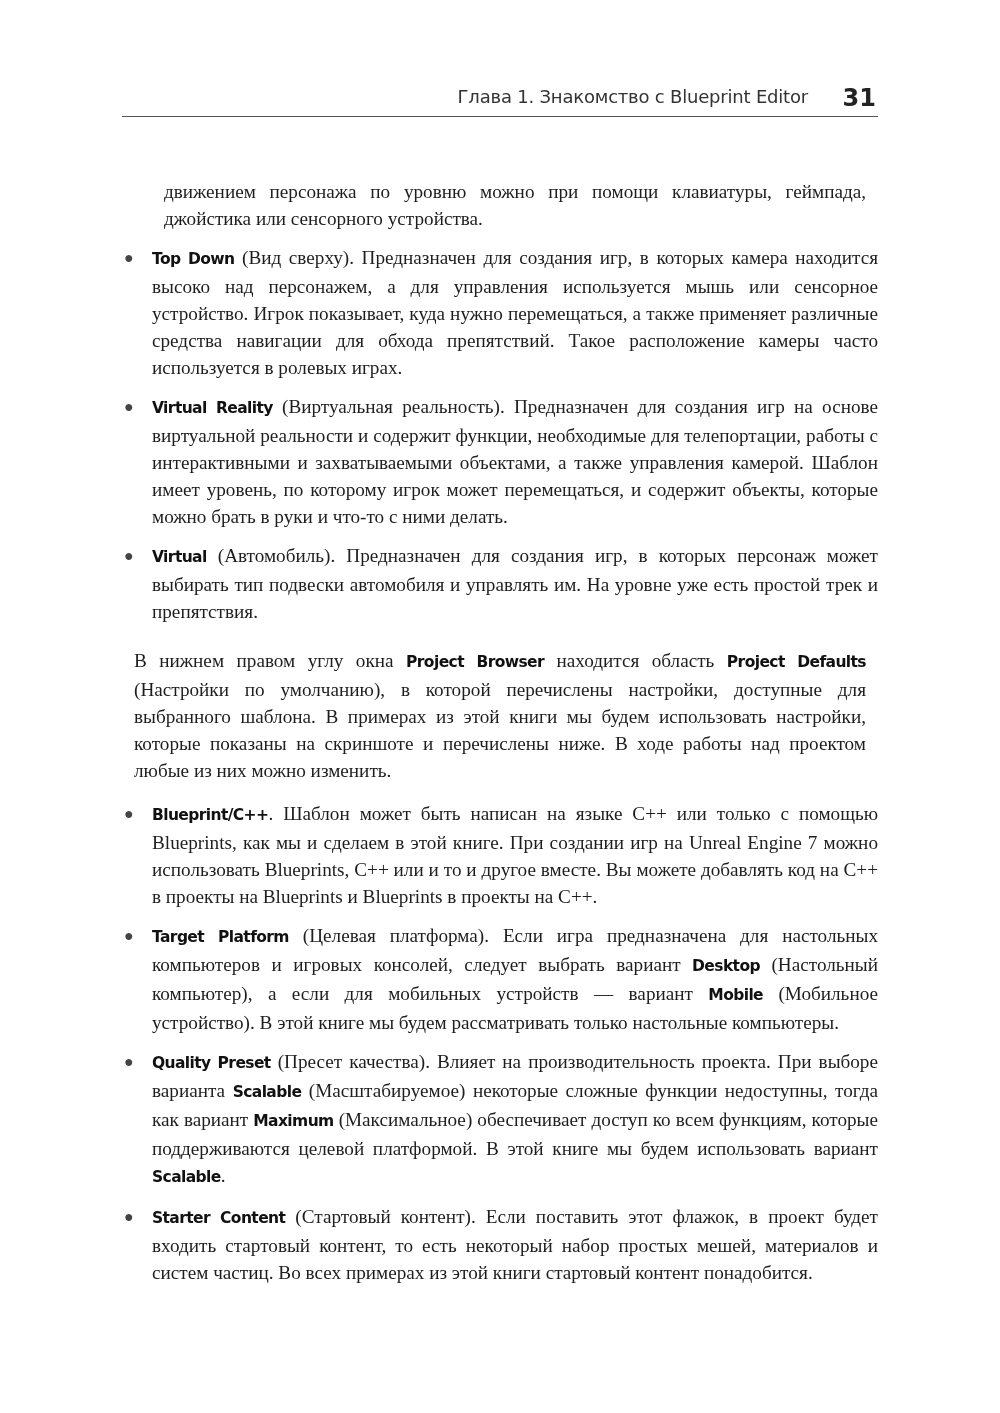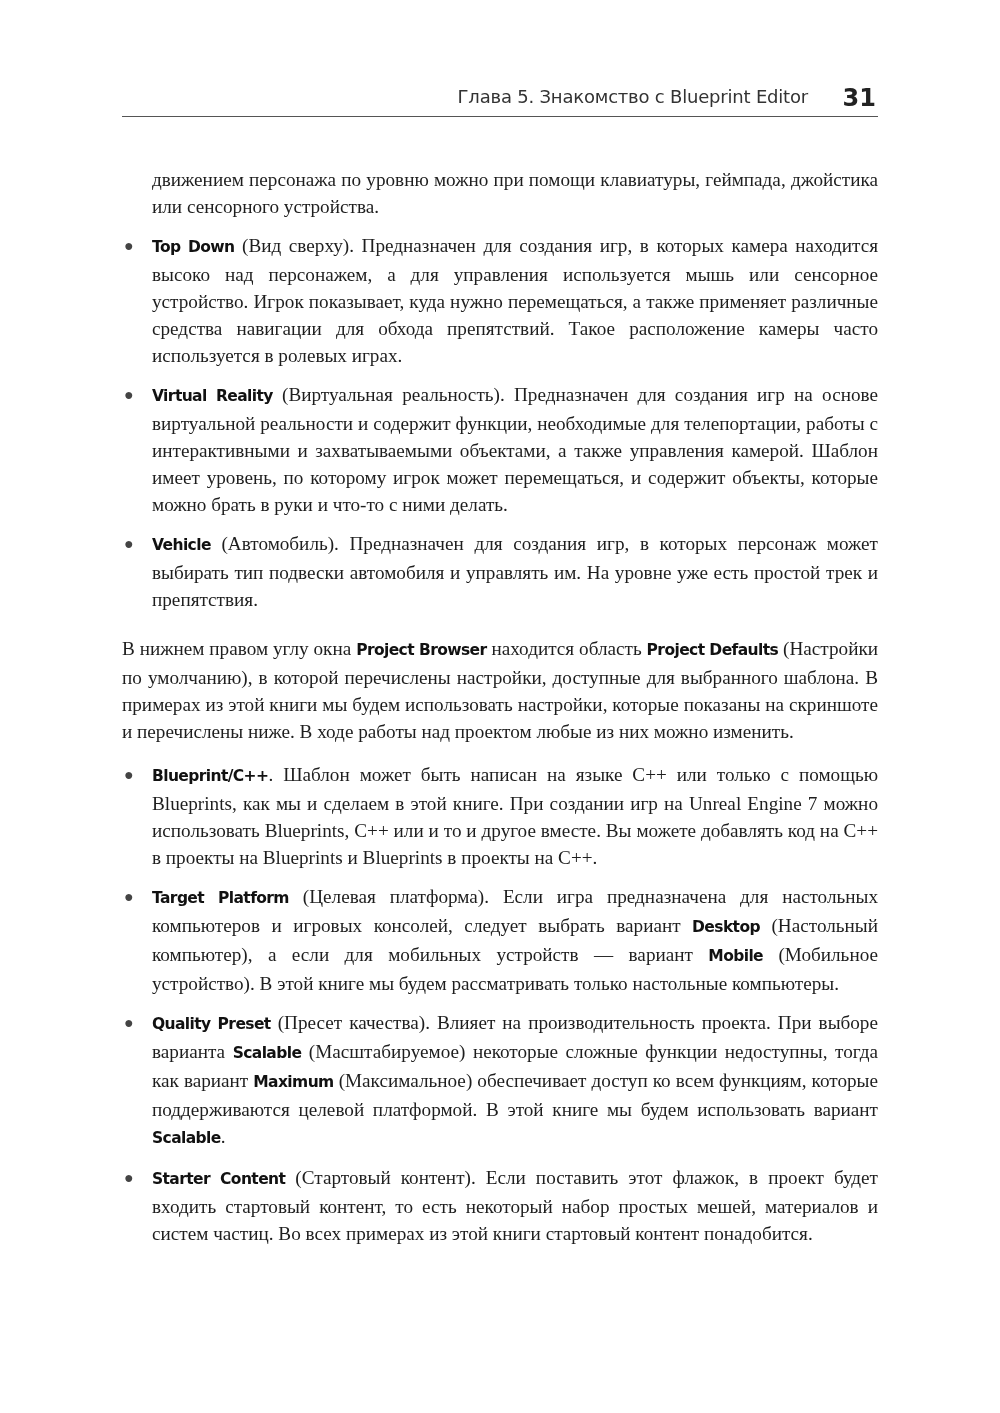--- a/index.html
+++ b/index.html
@@ -1,48 +1,48 @@
 <!DOCTYPE html>
 <html><head>
 <meta charset="utf-8">
 <style>
   html, body { margin: 0; padding: 0; background: #ffffff; }
   body { width: 1000px; height: 1413px; position: relative; overflow: hidden; color: #1e1e1e; }
   .header { position: absolute; left: 122px; top: 82px; width: 756px; height: 34px; border-bottom: 1.5px solid #555; }
   .header .chapter { position: absolute; right: 70px; top: 4px; font-family: "DejaVu Sans", sans-serif; font-size: 18px; color: #333; letter-spacing: -0.2px; }
   .header .pagenum { position: absolute; right: 2px; top: 2px; font-family: "DejaVu Sans", sans-serif; font-weight: bold; font-size: 24px; color: #222; }
   .content { position: absolute; left: 122px; top: 166px; width: 756px; font-family: "Liberation Serif", serif; font-size: 19.2px; line-height: 27px; text-align: justify; }
-  .content p { margin: 0; }
+  .content p { margin: 12px; }
   .cont { padding-left: 30px; margin-bottom: 12px !important; }
   ul { list-style: none; margin: 0; padding: 0; }
   li { position: relative; padding-left: 30px; margin-bottom: 12px; }
   li .bullet { position: absolute; left: 2px; top: 0; font-size: 16px; color: #444; }
   .term { font-family: "DejaVu Sans", sans-serif; font-size: 15.5px; letter-spacing: -0.6px; color: #111; font-weight: bold; }
   .para { margin-top: 22px !important; margin-bottom: 16px !important; }
 </style>
 </head>
 <body>
 
 <div class="header">
-  <span class="chapter">Глава 5. Знакомство с Blueprint Editor</span>
+  <span class="chapter">Глава 1. Знакомство с Blueprint Editor</span>
   <span class="pagenum">31</span>
 </div>
 
 <div class="content">
   <p class="cont">движением персонажа по уровню можно при помощи клавиатуры, геймпада, джойстика или сенсорного устройства.</p>
 
   <ul>
     <li>
       <span class="bullet">●</span><span class="term">Top Down</span><span> (Вид сверху). Предназначен для создания игр, в которых камера находится высоко над персонажем, а для управления используется мышь или сенсорное устройство. Игрок показывает, куда нужно перемещаться, а также применяет различные средства навигации для обхода препятствий. Такое расположение камеры часто используется в ролевых играх.</span>
     </li>
     <li>
       <span class="bullet">●</span><span class="term">Virtual Reality</span><span> (Виртуальная реальность). Предназначен для создания игр на основе виртуальной реальности и содержит функции, необходимые для телепортации, работы с интерактивными и захватываемыми объектами, а также управления камерой. Шаблон имеет уровень, по которому игрок может перемещаться, и содержит объекты, которые можно брать в руки и что-то с ними делать.</span>
     </li>
     <li>
-      <span class="bullet">●</span><span class="term">Vehicle</span><span> (Автомобиль). Предназначен для создания игр, в которых персонаж может выбирать тип подвески автомобиля и управлять им. На уровне уже есть простой трек и препятствия.</span>
+      <span class="bullet">●</span><span class="term">Virtual</span><span> (Автомобиль). Предназначен для создания игр, в которых персонаж может выбирать тип подвески автомобиля и управлять им. На уровне уже есть простой трек и препятствия.</span>
     </li>
   </ul>
 
   <p class="para"><span>В нижнем правом углу окна </span><span class="term">Project Browser</span><span> находится область </span><span class="term">Project Defaults</span><span> (Настройки по умолчанию), в которой перечислены настройки, доступные для выбранного шаблона. В примерах из этой книги мы будем использовать настройки, которые показаны на скриншоте и перечислены ниже. В ходе работы над проектом любые из них можно изменить.</span></p>
 
   <ul>
     <li>
       <span class="bullet">●</span><span class="term">Blueprint/C++</span><span>. Шаблон может быть написан на языке C++ или только с помощью Blueprints, как мы и сделаем в этой книге. При создании игр на Unreal Engine 7 можно использовать Blueprints, C++ или и то и другое вместе. Вы можете добавлять код на C++ в проекты на Blueprints и Blueprints в проекты на C++.</span>
     </li>
     <li>

